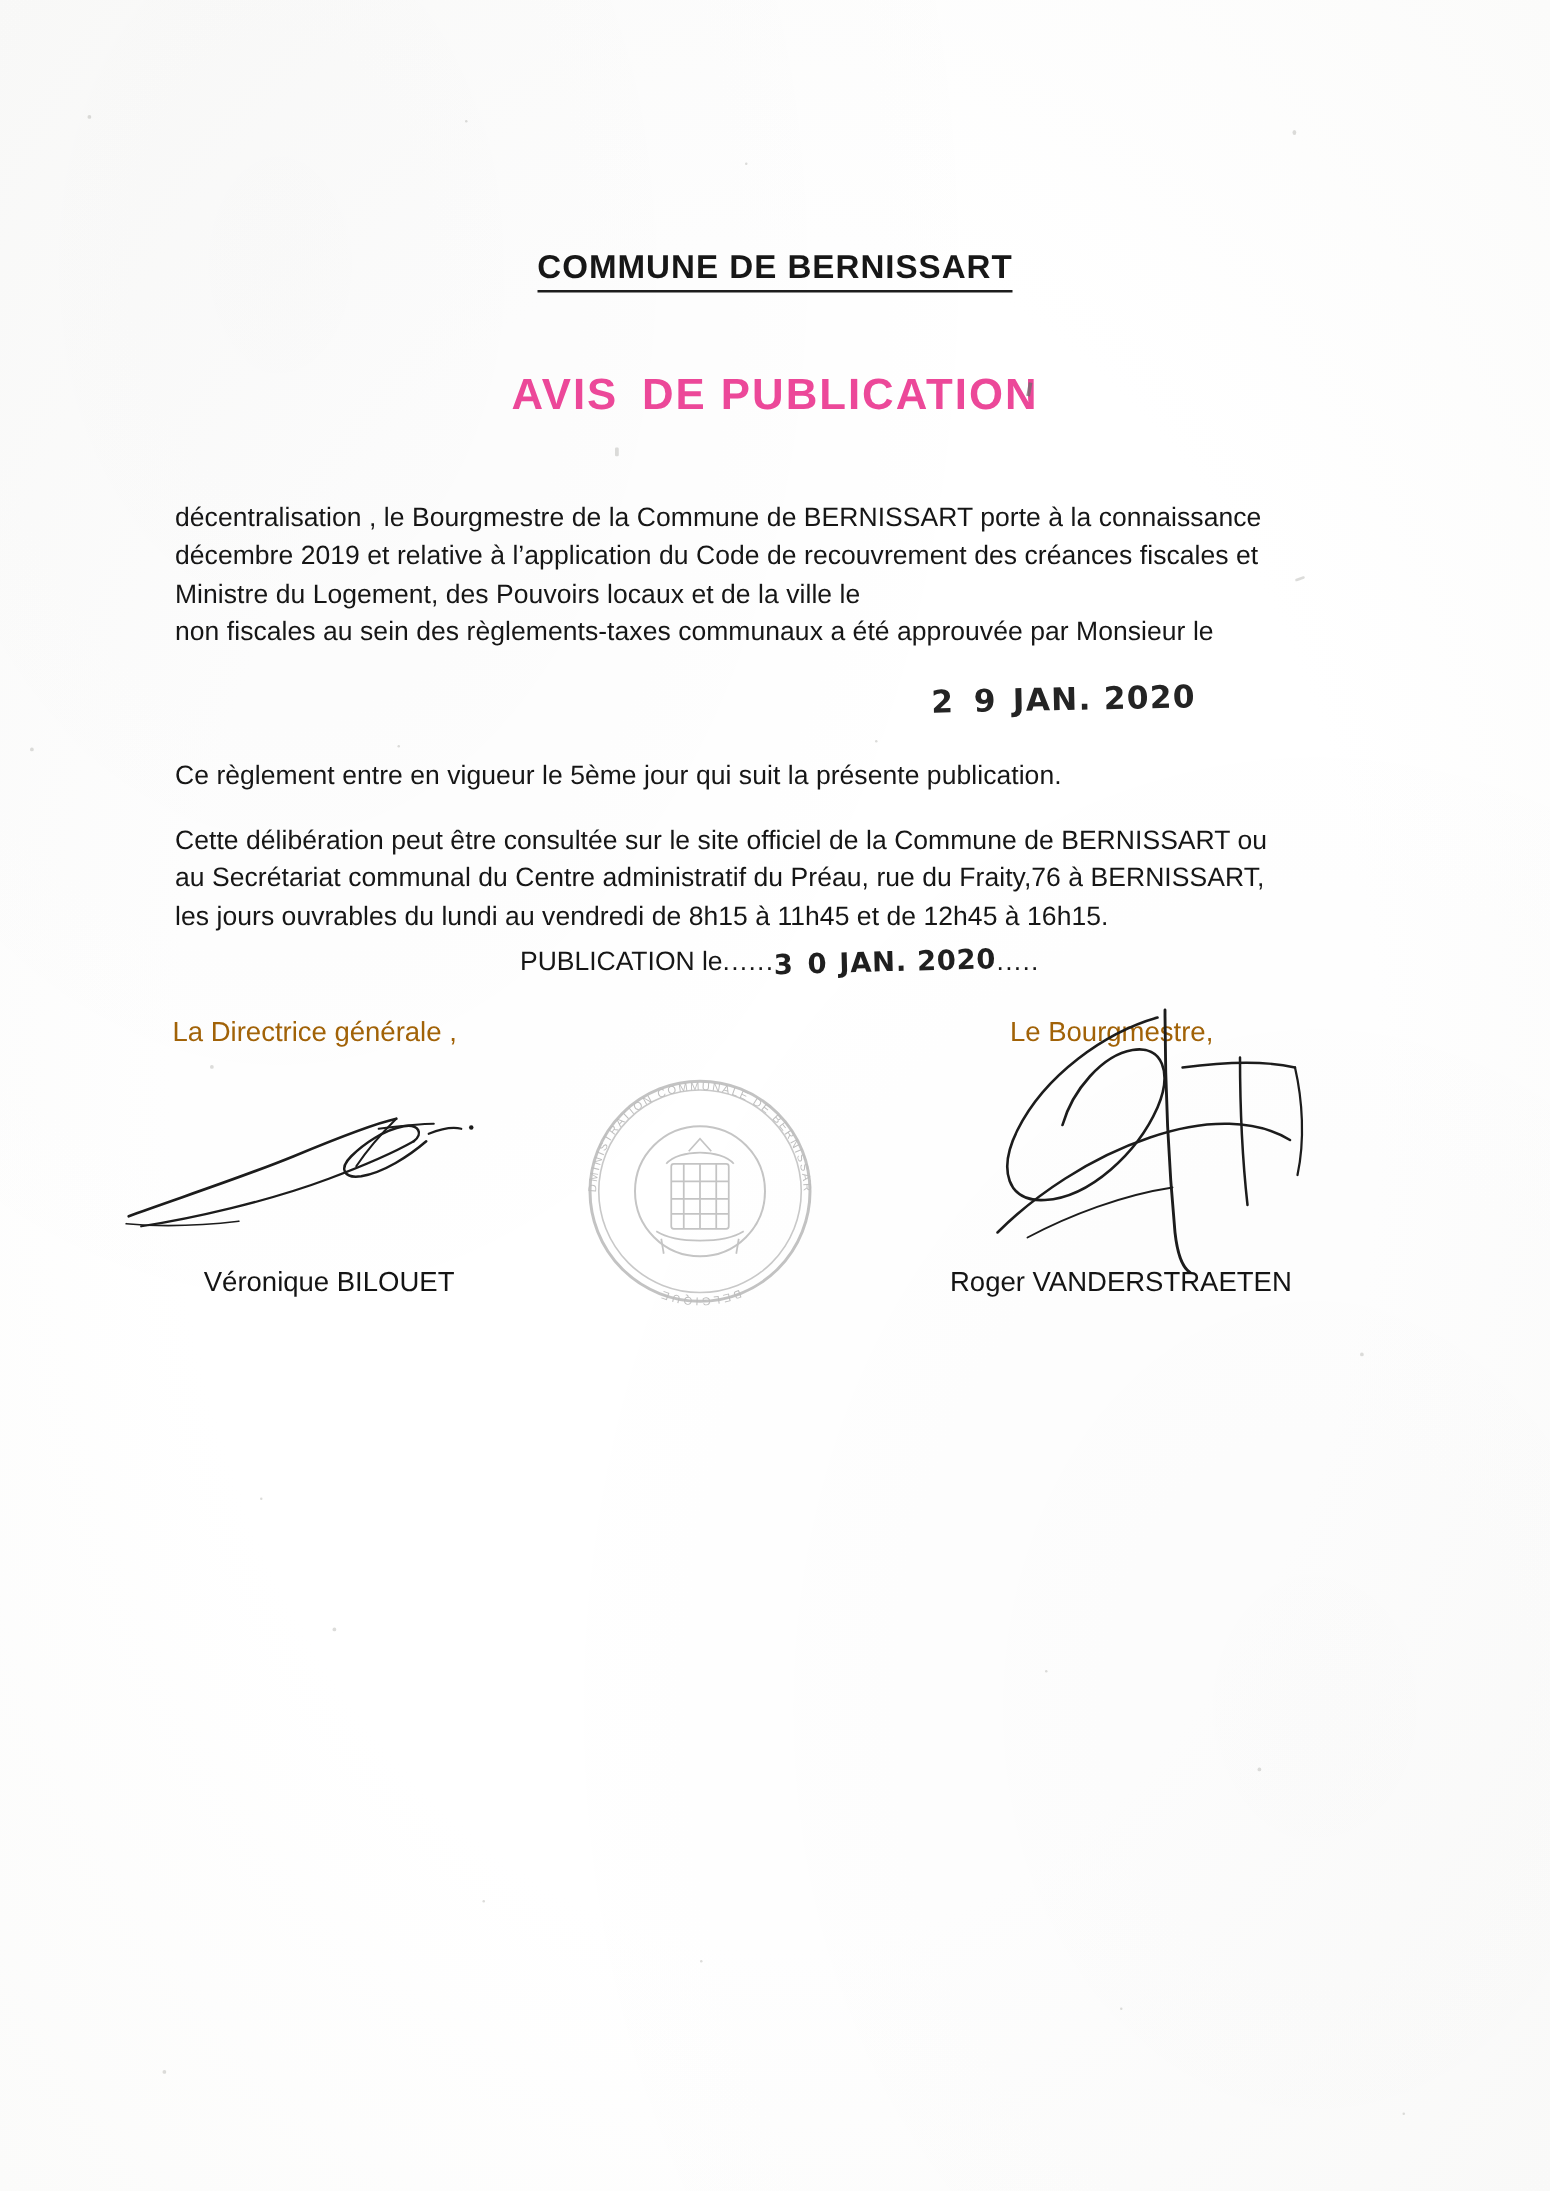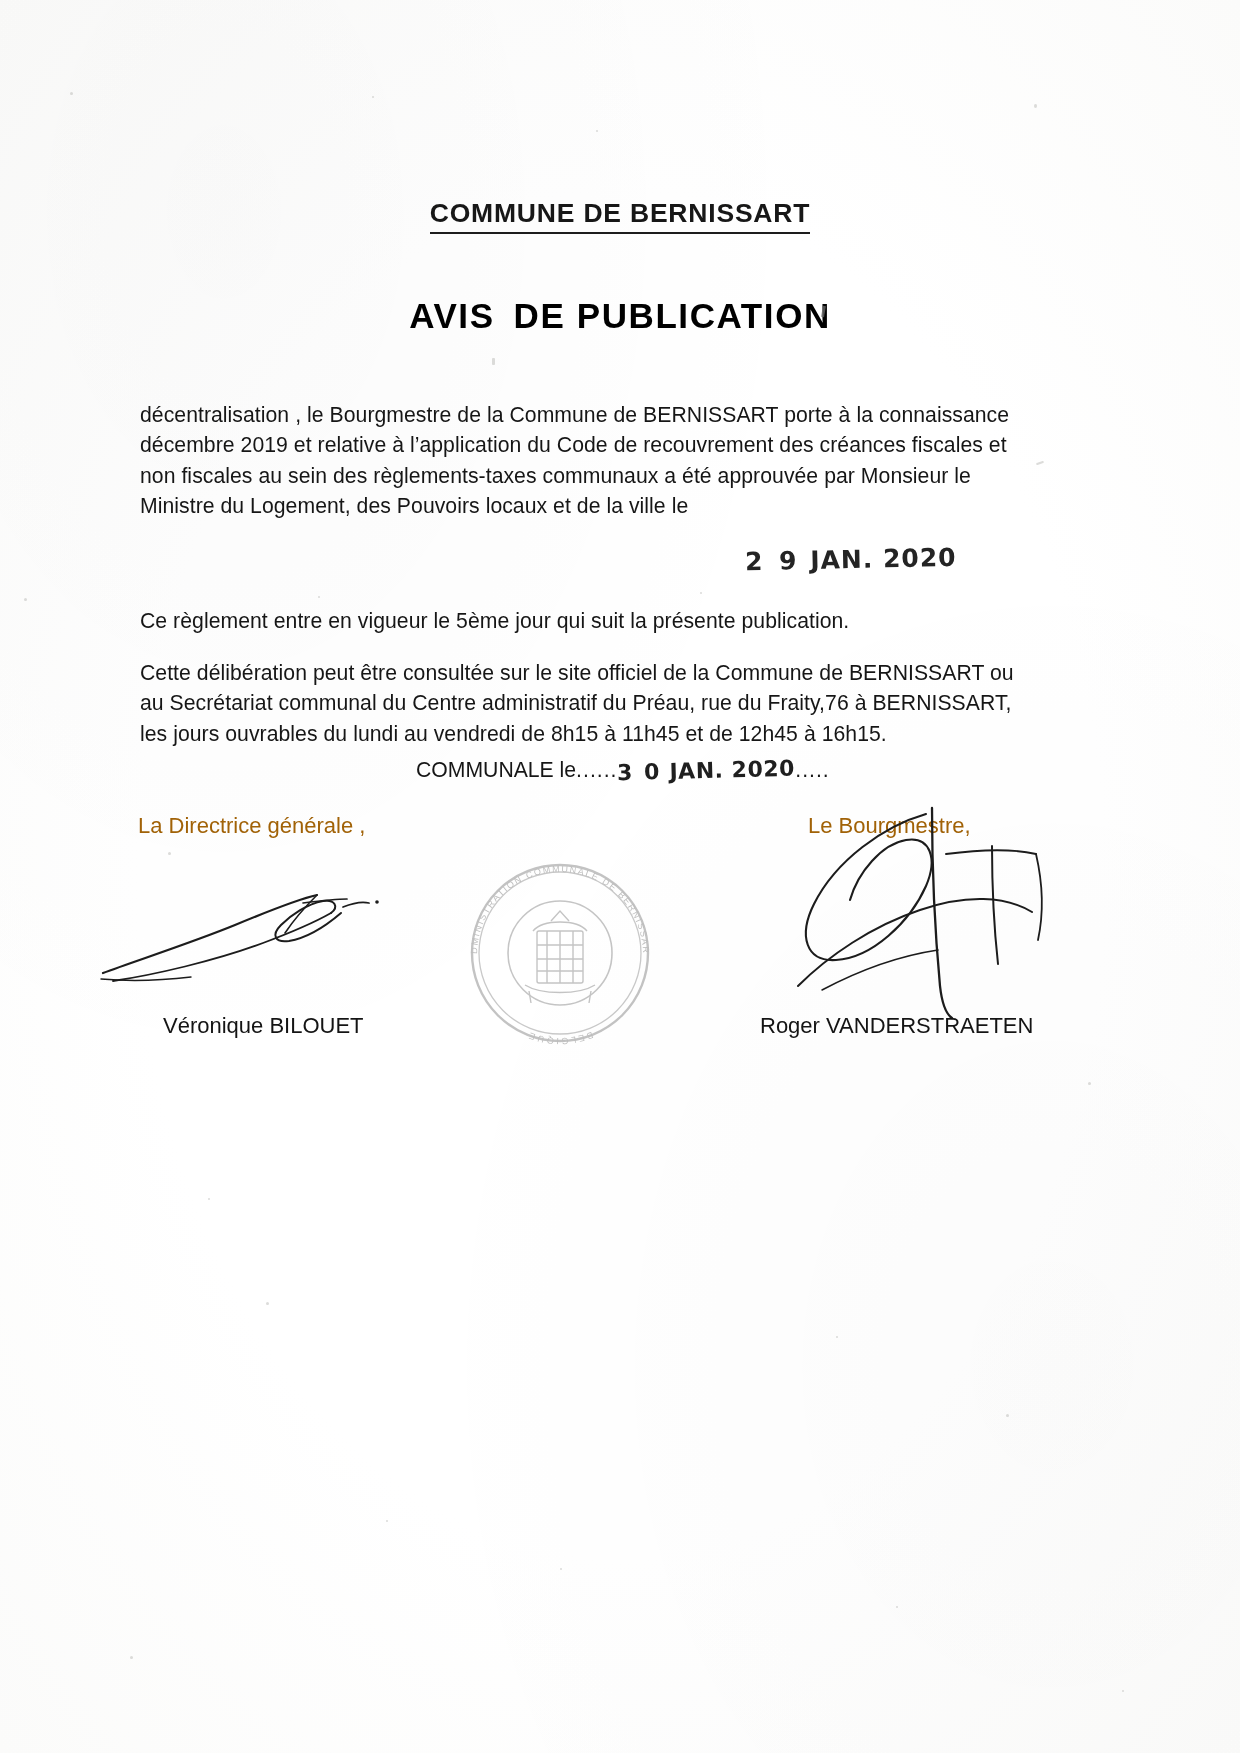--- a/index.html
+++ b/index.html
@@ -60,21 +60,21 @@
     position: absolute;
     top: 296px;
     left: 0;
     width: 1240px;
     text-align: center;
   }
   .doc-title .txt {
     font-size: 35px;
     font-weight: bold;
     letter-spacing: 1.6px;
-    color: #000000;
+    color: #ec4899;
   }
   .doc-title .spacer { display: inline-block; width: 10px; }
   .title-fleck {
     position: absolute;
     top: 306px;
     left: 822px;
     width: 3px;
     height: 11px;
     background: #6d6d6d;
     transform: rotate(10deg);
@@ -211,42 +211,42 @@
   <div class="doc-title">
     <span class="txt">AVIS</span>
     <span class="spacer"></span>
     <span class="txt">DE PUBLICATION</span>
   </div>
   <div class="title-fleck"></div>
 
   <div class="para" id="para-main">
     <span class="line">décentralisation , le Bourgmestre de la Commune de BERNISSART porte à la connaissance</span>
     <span class="line">décembre 2019  et relative à l’application du Code de recouvrement des créances fiscales et</span>
+    <span class="line">Ministre du Logement, des Pouvoirs locaux et de la ville le</span>
     <span class="line">non fiscales au sein des règlements-taxes communaux a été approuvée par Monsieur le</span>
-    <span class="line">Ministre du Logement, des Pouvoirs locaux et de la ville le</span>
   </div>
 
   <div class="stamp-date">
     <span class="d1">2 9</span>
     <span>JAN.</span>
     <span>2020</span>
   </div>
 
   <div class="para" id="para-vigueur">
     <span class="line">Ce règlement entre en vigueur le 5ème jour qui suit la présente publication.</span>
   </div>
 
   <div class="para" id="para-consult">
     <span class="line">Cette délibération peut être consultée sur le site officiel de la Commune de BERNISSART ou</span>
     <span class="line">au Secrétariat communal du Centre administratif du Préau, rue du Fraity,76 à BERNISSART,</span>
     <span class="line">les jours ouvrables du lundi au vendredi  de 8h15 à 11h45 et de 12h45 à 16h15.</span>
   </div>
 
   <div class="place-date">
-    <span>COMMUNALE le</span><span class="dots">......</span><span class="handstamp"><span class="g">3 0</span>&nbsp;<span>JAN.</span>&nbsp;<span>2020</span></span><span class="dots">.....</span>
+    <span>PUBLICATION le</span><span class="dots">......</span><span class="handstamp"><span class="g">3 0</span>&nbsp;<span>JAN.</span>&nbsp;<span>2020</span></span><span class="dots">.....</span>
   </div>
 
   <div class="sig-label" id="label-dg">La Directrice générale ,</div>
   <div class="sig-label" id="label-bm">Le Bourgmestre,</div>
 
   <svg class="signature" id="sig-dg" width="300" height="140" viewBox="0 0 300 140">
     <g fill="none" stroke="#1c1c1c" stroke-linecap="round" stroke-linejoin="round">
       <path d="M8 118 C 40 106, 96 88, 140 70 C 176 55, 204 44, 222 40" stroke-width="2.2"></path>
       <path d="M18 126 C 58 120, 120 106, 168 88 C 200 76, 222 66, 236 58" stroke-width="1.8"></path>
       <path d="M236 58 C 244 52, 240 44, 228 46 C 212 49, 196 60, 186 70 C 176 80, 180 88, 194 86 C 212 83, 232 70, 246 58" stroke-width="2"></path>

